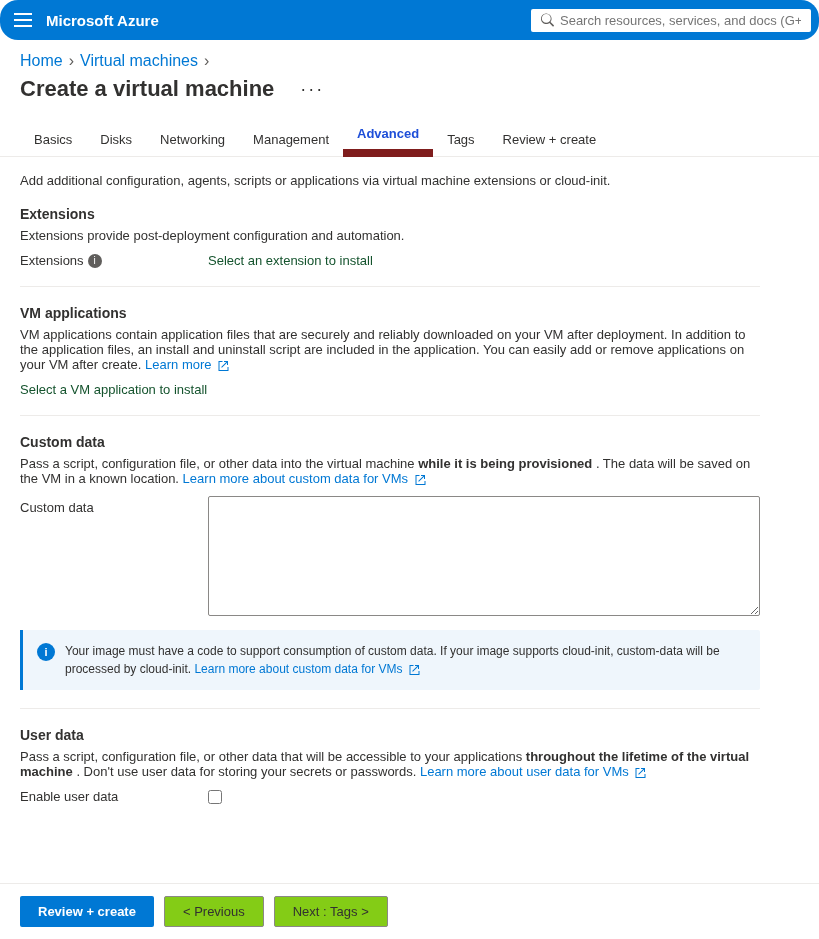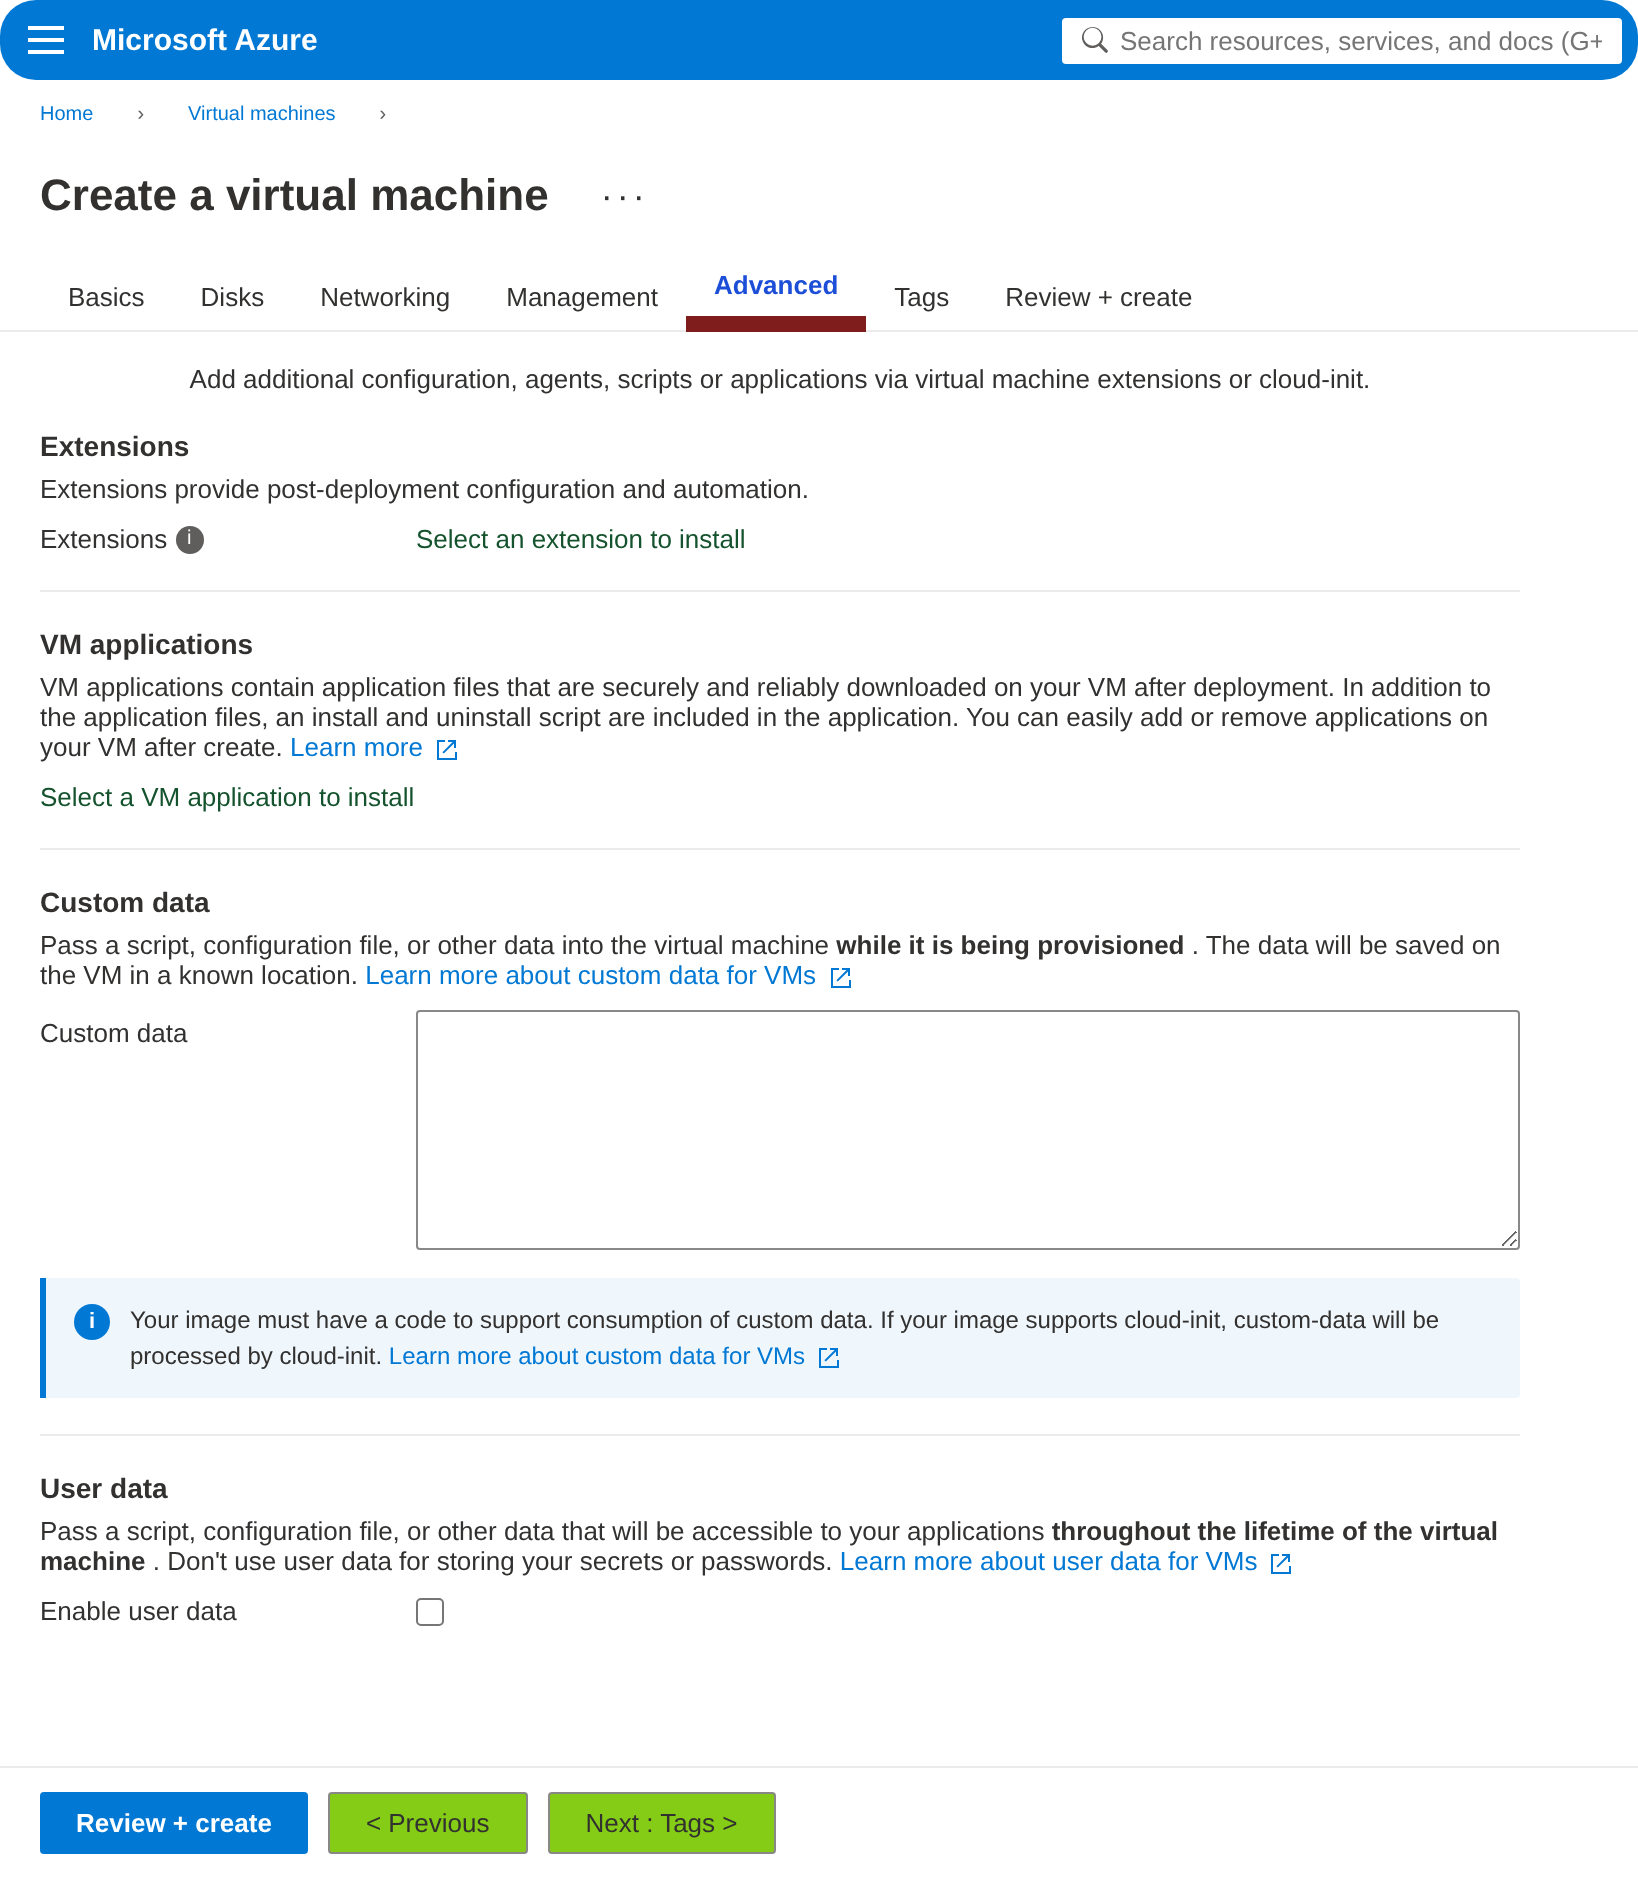--- a/index.html
+++ b/index.html
@@ -27,30 +27,30 @@
       background: #fff; border-radius: 2px;
       padding: 4px 10px; width: 280px; gap: 6px;
       color: #323130;
     }
     .search-bar input { border: none; outline: none; font-size: 13px; width: 100%; color: #323130; }
     .search-bar svg { color: #605e5c; }
 
     
     .breadcrumb {
       padding: 12px 20px 6px;
-      display: flex; align-items: center; gap: 22px;
-      font-size: 10px; color: #0078d4;
+      display: flex; align-items: center; gap: 6px;
+      font-size: 16px; color: #0078d4;
     }
     .breadcrumb-sep { color: #605e5c; }
     .breadcrumb a { color: #0078d4; text-decoration: none; }
 
     
     .page-title-row {
       padding: 0 20px 16px;
-      display: flex; align-items: center; gap: 26px; margin-top: 16px;
+      display: flex; align-items: center; gap: 26px;
     }
     .page-title { font-size: 22px; font-weight: 600; color: #323130; }
     .ellipsis-btn { background: none; border: none; font-size: 18px; cursor: pointer; color: #323130; letter-spacing: 2px; }
 
     
     .tabs {
       display: flex; align-items: flex-end;
       padding: 0 20px;
       border-bottom: 1px solid #edebe9;
       gap: 0;
@@ -61,21 +61,21 @@
       border-bottom: 2px solid transparent;
       margin-bottom: -1px;
     }
     .tab.active {
       color: #1d4ed8; border-bottom: 8px solid #7f1d1d; font-weight: 600;
     }
 
     
     .content { padding: 16px 20px; max-width: 780px; }
 
-    .section-desc { color: #323130; font-size: 13px; margin-bottom: 18px; text-align: center; }
+    .section-desc { color: #323130; font-size: 13px; margin-bottom: 18px; }
 
     .section-title { font-size: 14px; font-weight: 600; margin-bottom: 6px; }
     .section-sub { font-size: 13px; color: #323130; margin-bottom: 10px; }
     .section-sub a { color: #0078d4; text-decoration: none; }
 
     .field-row {
       display: flex; align-items: center;
       margin-bottom: 14px; gap: 8px;
     }
     .field-label {

